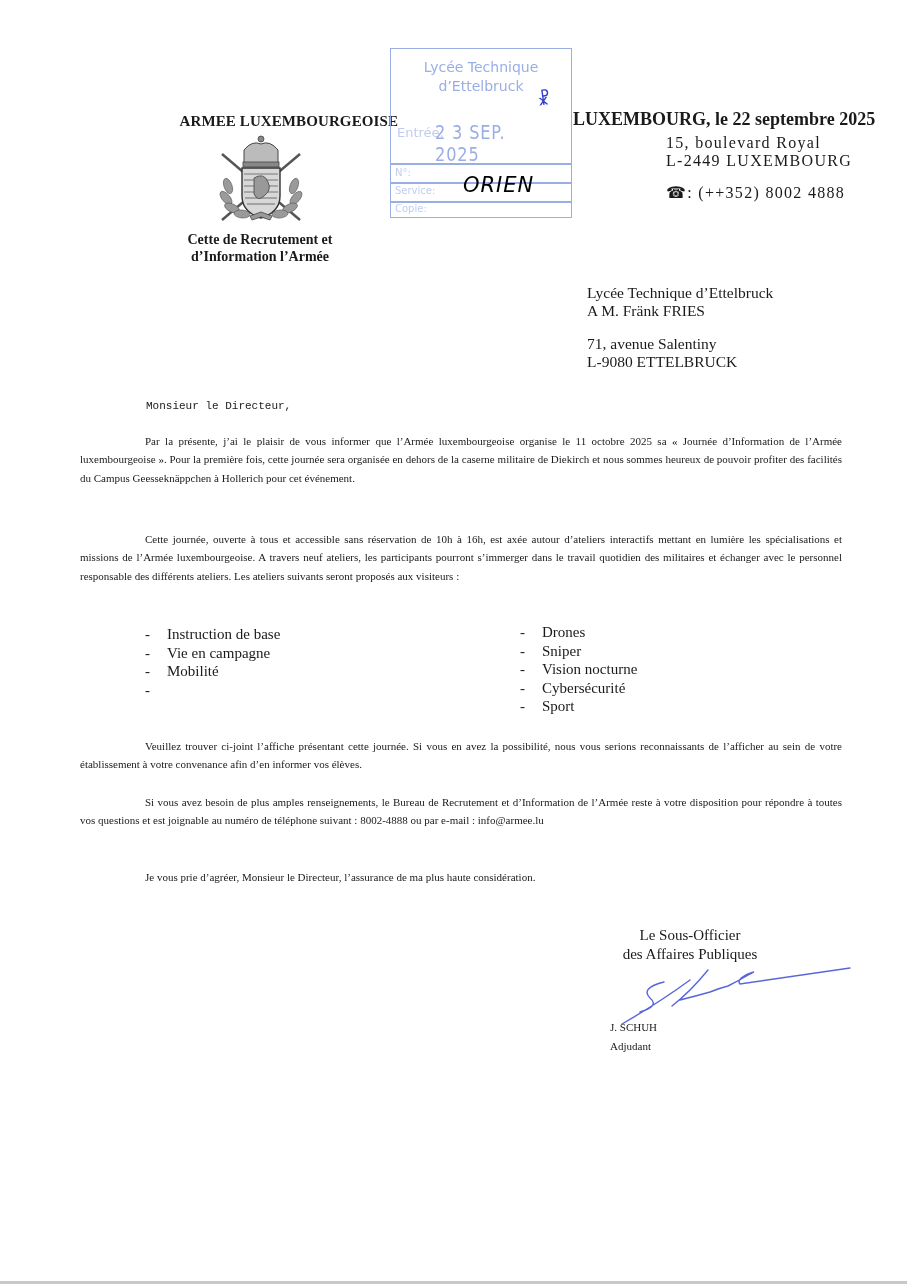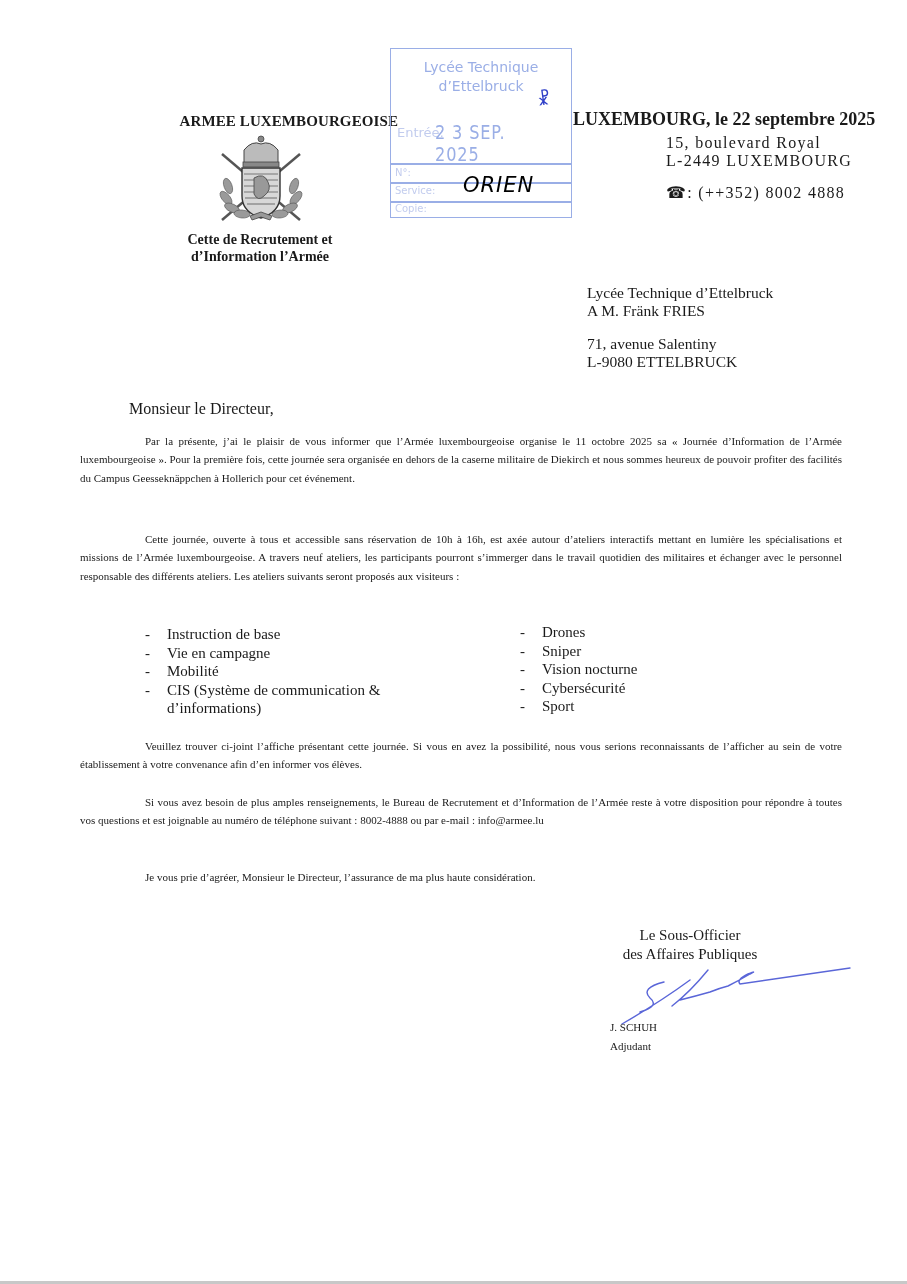--- a/index.html
+++ b/index.html
@@ -30,21 +30,21 @@
     .place-date { left: 565px; top: 109px; font-weight: bold; font-size: 18px; white-space: nowrap; margin-left: 8px; }
     .addr-line { left: 666px; font-size: 16px; letter-spacing: 1.3px; white-space: nowrap; }
 
     
     .recipient { left: 587px; top: 284px; font-size: 15.5px; line-height: 18px; }
     .recipient .gap { height: 15px; }
 
     
     .body { left: 80px; width: 762px; font-size: 11px; line-height: 18.3px; text-align: justify; }
     .body p { margin: 0; text-indent: 65px; }
-    .salutation { left: 129px; top: 400px; font-size: 16px; }
+    .salutation { left: 146px; top: 400px; font-size: 11px; font-family: Liberation Mono, monospace; }
 
     
     .list { font-size: 15px; line-height: 18.6px; }
     .list-left { left: 145px; top: 625px; width: 290px; }
     .list-right { left: 520px; top: 623px; width: 200px; }
     .list .item { position: relative; padding-left: 22px; }
     .list .item .dash { position: absolute; left: 0; top: 0; }
 
     
     .sig-title { left: 590px; top: 926px; width: 200px; text-align: center; font-size: 15px; line-height: 18.5px; }
@@ -136,21 +136,21 @@
 </div>
 
 <div class="abs body" style="top:530px;">
   <p>Cette journée, ouverte à tous et accessible sans réservation de 10h à 16h, est axée autour d’ateliers interactifs mettant en lumière les spécialisations et missions de l’Armée luxembourgeoise. A travers neuf ateliers, les participants pourront s’immerger dans le travail quotidien des militaires et échanger avec le personnel responsable des différents ateliers. Les ateliers suivants seront proposés aux visiteurs :</p>
 </div>
 
 <div class="abs list list-left">
   <div class="item"><span class="dash">-</span><span>Instruction de base</span></div>
   <div class="item"><span class="dash">-</span><span>Vie en campagne</span></div>
   <div class="item"><span class="dash">-</span><span>Mobilité</span></div>
-  <div class="item" style="width:250px;"><span class="dash">-</span><span>CIS (Système de communication &amp; d’informations)</span></div>
+  <div class="item" style="width:250px;"><span class="dash">-</span></div>
 </div>
 
 <div class="abs list list-right">
   <div class="item"><span class="dash">-</span><span>Drones</span></div>
   <div class="item"><span class="dash">-</span><span>Sniper</span></div>
   <div class="item"><span class="dash">-</span><span>Vision nocturne</span></div>
   <div class="item"><span class="dash">-</span><span>Cybersécurité</span></div>
   <div class="item"><span class="dash">-</span><span>Sport</span></div>
 </div>
 

